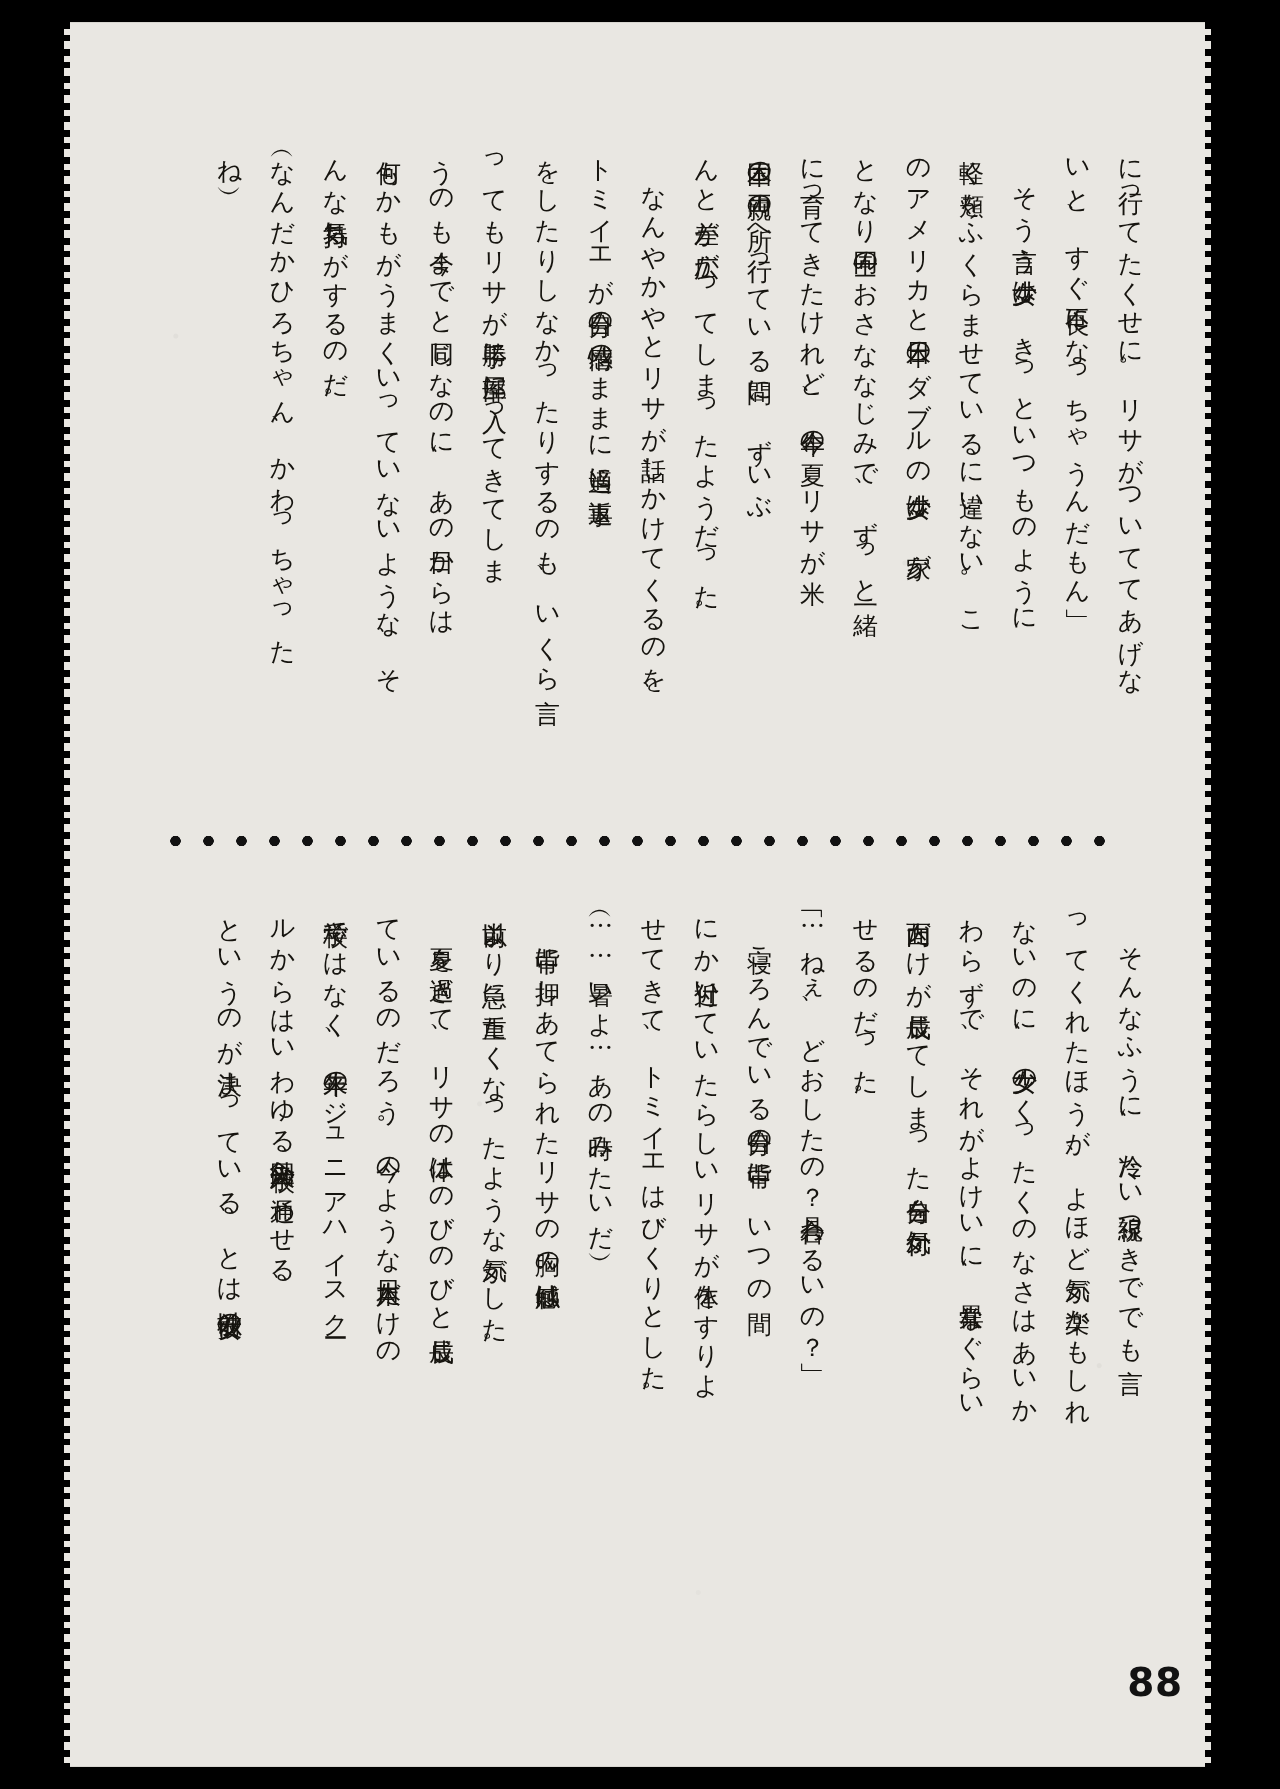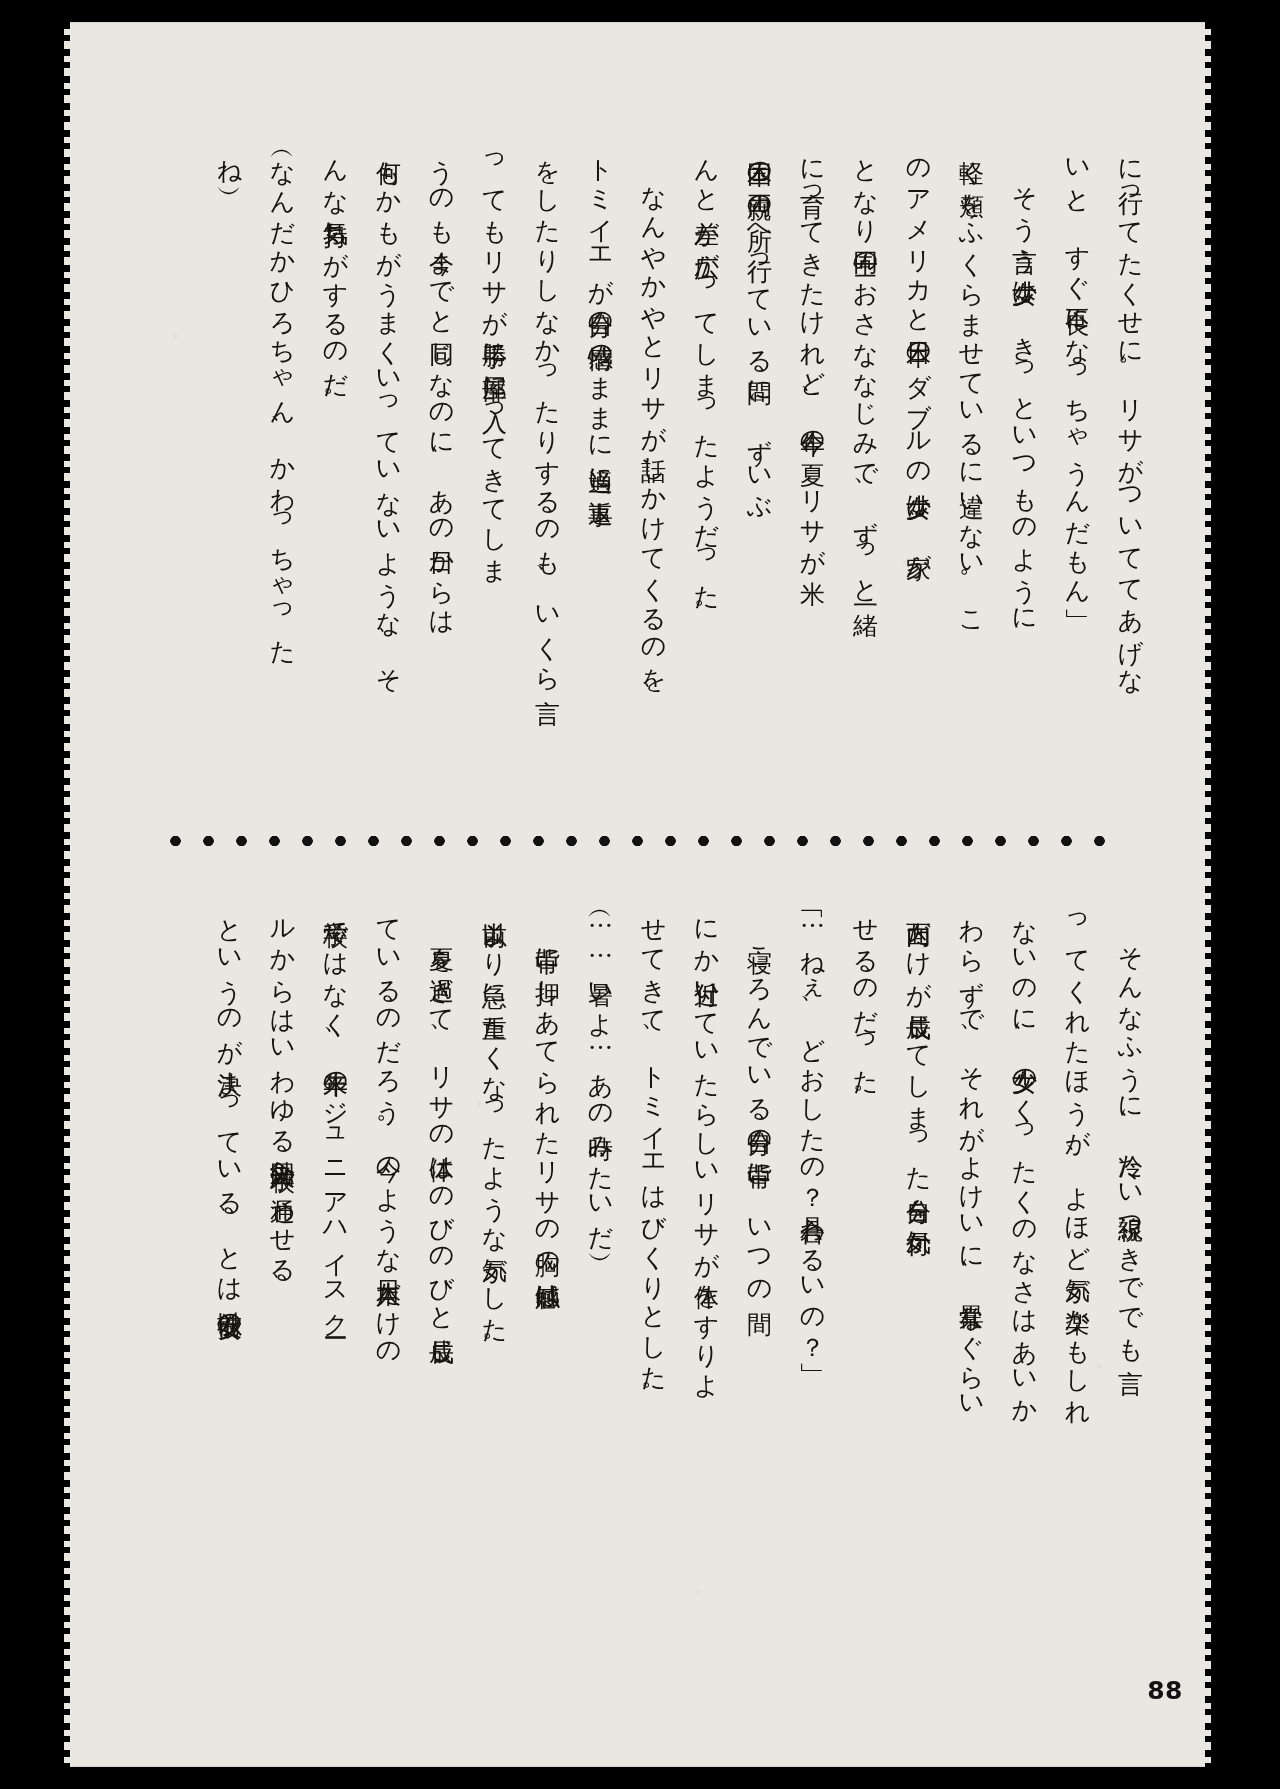--- a/index.html
+++ b/index.html
@@ -113,21 +113,21 @@
     background-position: center;
   }
 
   
   #page-number {
     position: absolute;
     right: 62px;
     bottom: 62px;
     font-family: "DejaVu Sans", sans-serif;
     font-weight: 700;
-    font-size: 25px;
+    font-size: 39px;
     color: #121212;
     letter-spacing: 0.02em;
   }
 </style>
 </head>
 <body>
 
 <div id="page-sheet">
 
   <div class="scan-edge left"></div>

